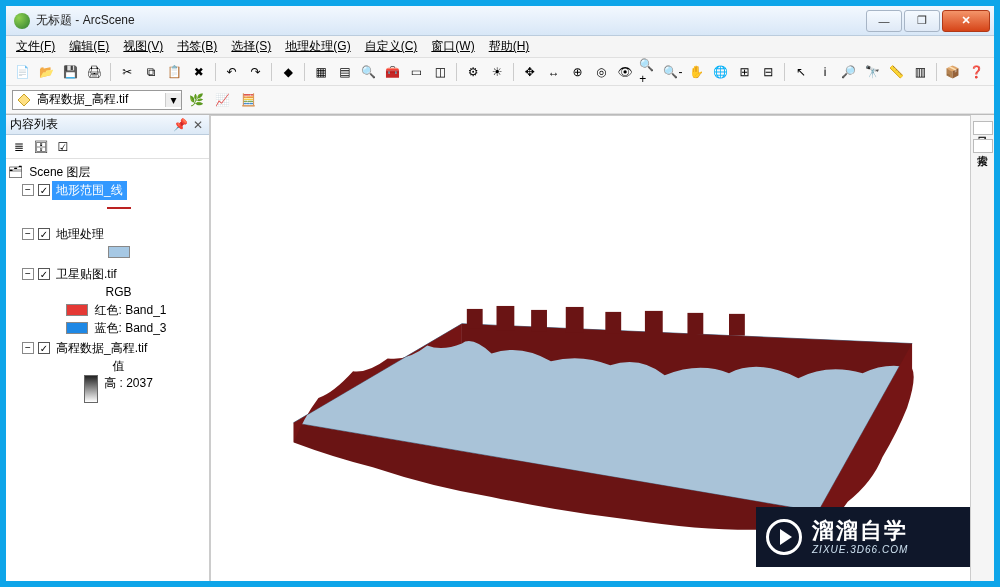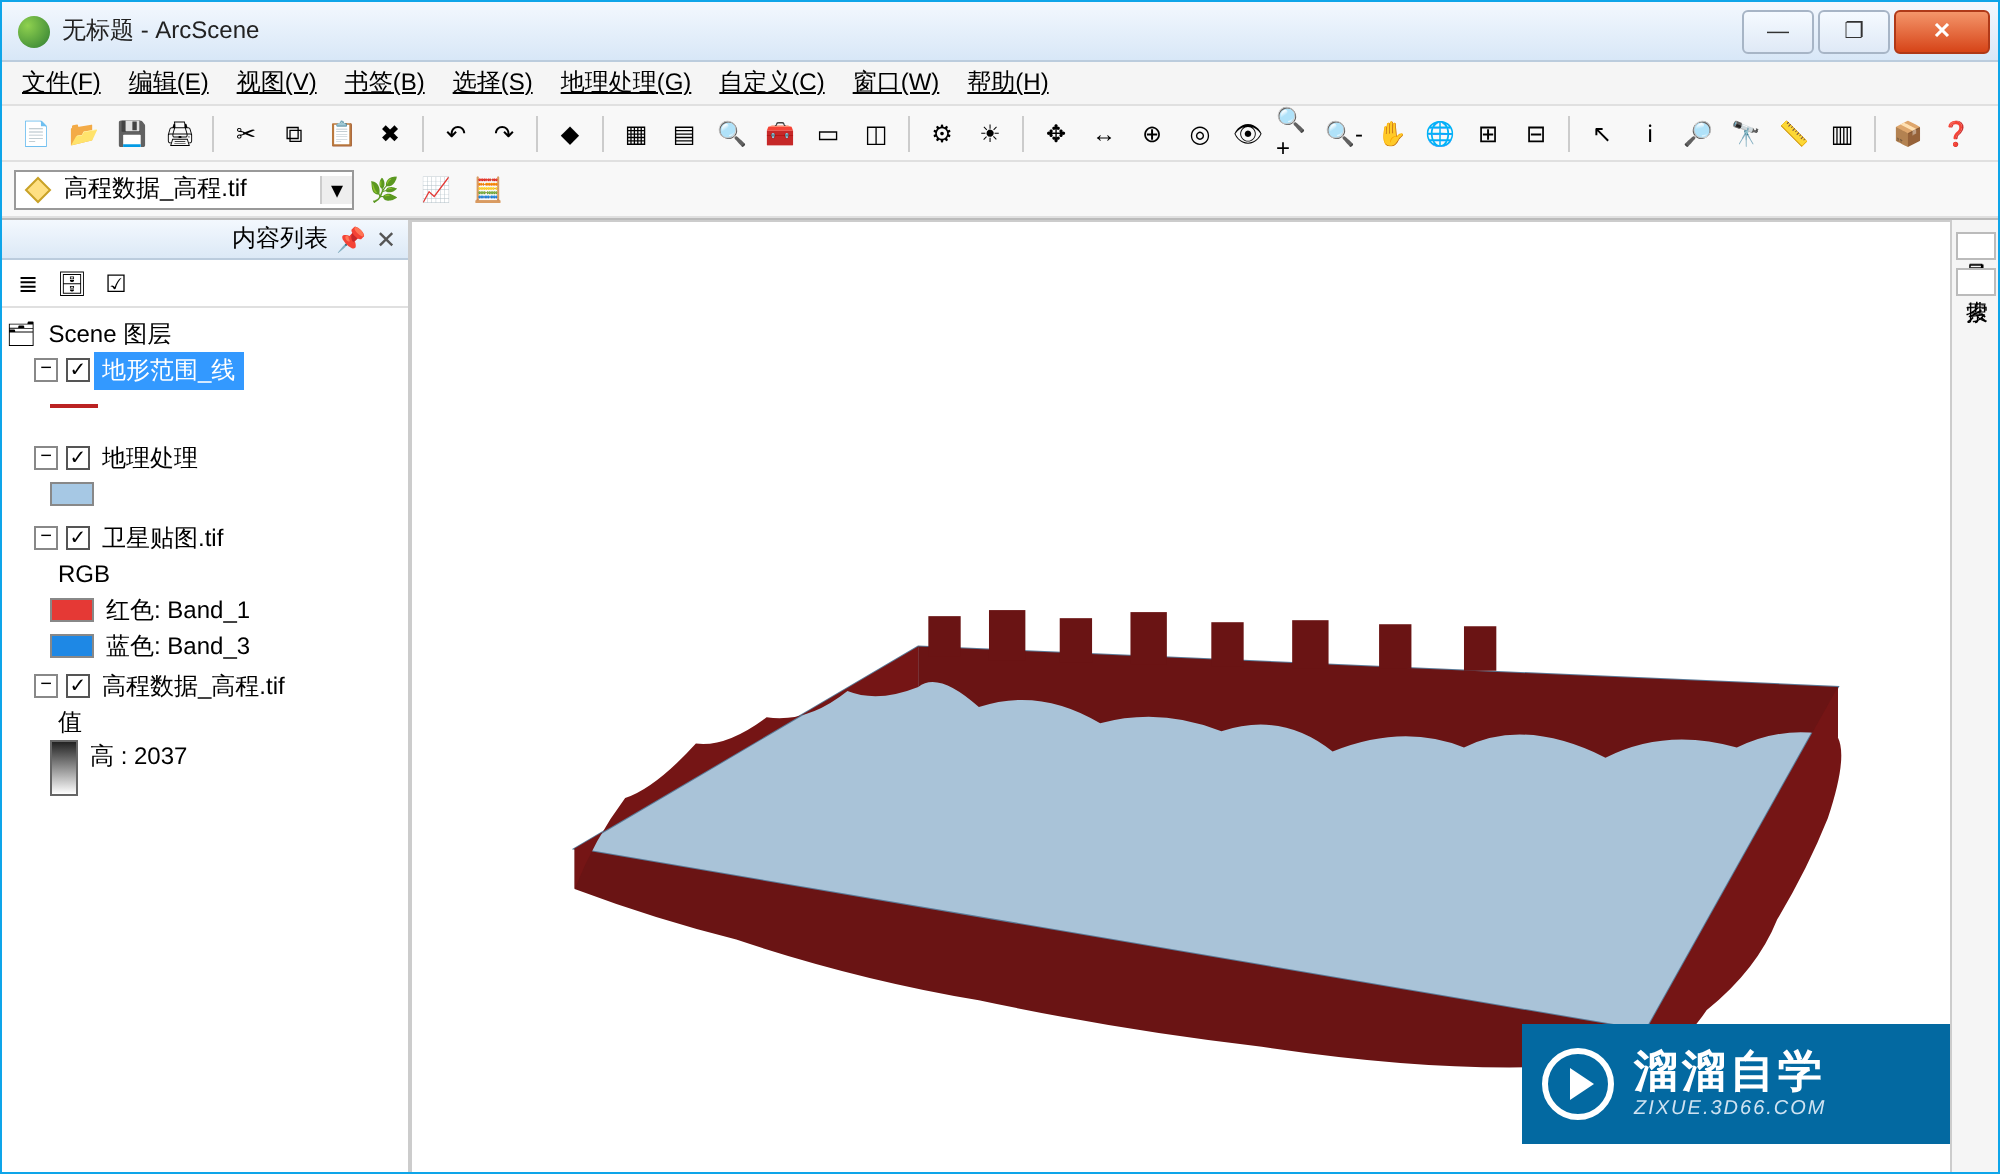--- a/index.html
+++ b/index.html
@@ -1,56 +1,56 @@
 <!DOCTYPE html>
 <html><head>
   <meta charset="utf-8">
   <style>
     * { box-sizing: border-box; margin: 0; padding: 0; font-family: "Microsoft YaHei", "SimSun", sans-serif; font-size: 12px; }
     body { background: #fff; width: 1000px; height: 587px; overflow: hidden; }
-    .window { width: 1000px; height: 587px; display: flex; flex-direction: column; border: 1px solid #0ea5e9; background: #fff; }
+    .window { width: 1000px; height: 587px; display: flex; flex-direction: column; border: 6px solid #0ea5e9; background: #fff; }
     .titlebar { height: 30px; background: linear-gradient(#f3f8fe, #d8e7f7); display: flex; align-items: center; padding: 0 4px 0 8px; border-bottom: 1px solid #bcd; }
     .titlebar .appicon { width: 16px; height: 16px; background: radial-gradient(circle at 30% 30%, #8fd14f, #2e7d32); border-radius: 50%; margin-right: 6px; }
     .titlebar .title { flex: 1; color: #222; }
     .winbtns { display: flex; gap: 2px; }
     .winbtn { width: 36px; height: 22px; border: 1px solid #a7b5c6; background: linear-gradient(#f5faff,#dfe9f6); border-radius: 3px; display:flex; align-items:center; justify-content:center; color:#333; font-size:11px; }
     .winbtn.close { background: linear-gradient(#f4956a,#d64418); border-color:#b03918; color:#fff; width: 48px; font-weight:bold; }
     .menubar { height: 22px; display: flex; align-items: center; gap: 14px; padding: 0 10px; background: #f5f5f5; border-bottom: 1px solid #e0e0e0; }
     .menubar span { cursor: default; text-decoration: underline; }
     .toolbar { height: 28px; display: flex; align-items: center; gap: 2px; padding: 2px 6px; background: #f8f8f8; border-bottom: 1px solid #e0e0e0; }
     .tbbtn { width: 22px; height: 22px; display:flex; align-items:center; justify-content:center; border:1px solid transparent; border-radius:3px; }
     .sep { width:1px; height:18px; background:#ccc; margin:0 3px; }
     .toolbar2 { height: 28px; display:flex; align-items:center; gap:4px; padding:2px 6px; background:#f8f8f8; border-bottom:1px solid #e0e0e0; }
     .layer-select { display:flex; align-items:center; border:1px solid #999; background:#fff; }
     .layer-select .diamond { width:14px; height:14px; margin:0 4px; display:inline-block; }
     .layer-select input { border:none; outline:none; width:130px; padding:2px; }
     .layer-select .dd { width:16px; text-align:center; border-left:1px solid #ccc; background:#eee; }
     .content { flex:1; display:flex; border-top:1px solid #bbb; min-height:0; }
     .toc { width:204px; display:flex; flex-direction:column; border-right:1px solid #ccc; background:#fff; }
     .toc-title { height:20px; background:linear-gradient(#f3f8fe,#dce9f6); border-bottom:1px solid #bcd; display:flex; align-items:center; padding:0 4px; gap:4px; }
-    .toc-title .t { flex:1;text-align:right; }
+    .toc-title .t { flex:1; }
     .toc-title .pin, .toc-title .x { width:14px; text-align:center; color:#555; cursor:default; }
     .toc-tools { height:24px; display:flex; align-items:center; gap:4px; padding:2px 4px; border-bottom:1px solid #e0e0e0; }
     .toc-tools .ico { width:18px; height:18px; display:flex; align-items:center; justify-content:center; border:1px solid transparent; border-radius:3px; }
     .tree { flex:1; overflow:auto; padding:4px 2px; }
     .node { display:flex; align-items:center; height:18px; gap:2px; }
     .exp { width:12px; height:12px; border:1px solid #888; display:flex; align-items:center; justify-content:center; font-size:10px; line-height:1; margin-right:2px; cursor:default; background:#fff; }
     .chk { width:12px; height:12px; border:1px solid #555; display:flex; align-items:center; justify-content:center; font-size:10px; background:#fff; }
     .chk::after { content:"✓"; font-size:10px; color:#000; }
     .lbl { padding:1px 4px; }
     .lbl.sel { background:#3399ff; color:#fff; }
     .swatch { width:22px; height:12px; border:1px solid #888; }
     .indent1 { margin-left:14px; }
-    .indent2 { margin-left:22px; }
+    .indent2 { margin-left:22px;justify-content:center; }
     .gradient-swatch { width:14px; height:28px; background:linear-gradient(#222,#fff); border:1px solid #666; }
     .viewport { flex:1; background:#fff; position:relative; border-left:1px solid #ccc; border-top:1px solid #ccc; }
     .viewport svg { width:100%; height:100%; }
     .sidepanel { width:24px; background:#f5f5f5; border-left:1px solid #ccc; display:flex; flex-direction:column; align-items:center; padding-top:6px; gap:4px; }
     .sidetab { width:20px; padding:6px 2px; writing-mode:vertical-rl; text-orientation:upright; background:#fff; border:1px solid #bbb; font-size:11px; text-align:center; }
-    .watermark { position:absolute; right:0; bottom:14px; width:214px; height:60px; background:#0369a1; display:flex; align-items:center; padding:6px 10px; gap:10px;margin-left:20px; }
+    .watermark { position:absolute; right:0; bottom:14px; width:214px; height:60px; background:#0f172a; display:flex; align-items:center; padding:6px 10px; gap:10px;margin-left:20px; }
     .watermark .play { width:36px; height:36px; border:3px solid #fff; border-radius:50%; display:flex; align-items:center; justify-content:center; }
     .watermark .play::after { content:""; border-left:12px solid #fff; border-top:8px solid transparent; border-bottom:8px solid transparent; margin-left:3px; }
     .watermark .txt { display:flex; flex-direction:column; color:#fff; }
     .watermark .big { font-size:22px; font-weight:bold; letter-spacing:2px; line-height:1.1; }
     .watermark .small { font-size:10px; letter-spacing:1px; color:#cfe3f2;font-style:italic; }
     
     .sq-red{background:#e53935;} .sq-green{background:#43a047;} .sq-blue{background:#1e88e5;} .sq-lightblue{background:#a6c8e4;}
   </style>
 </head>
 <body>

